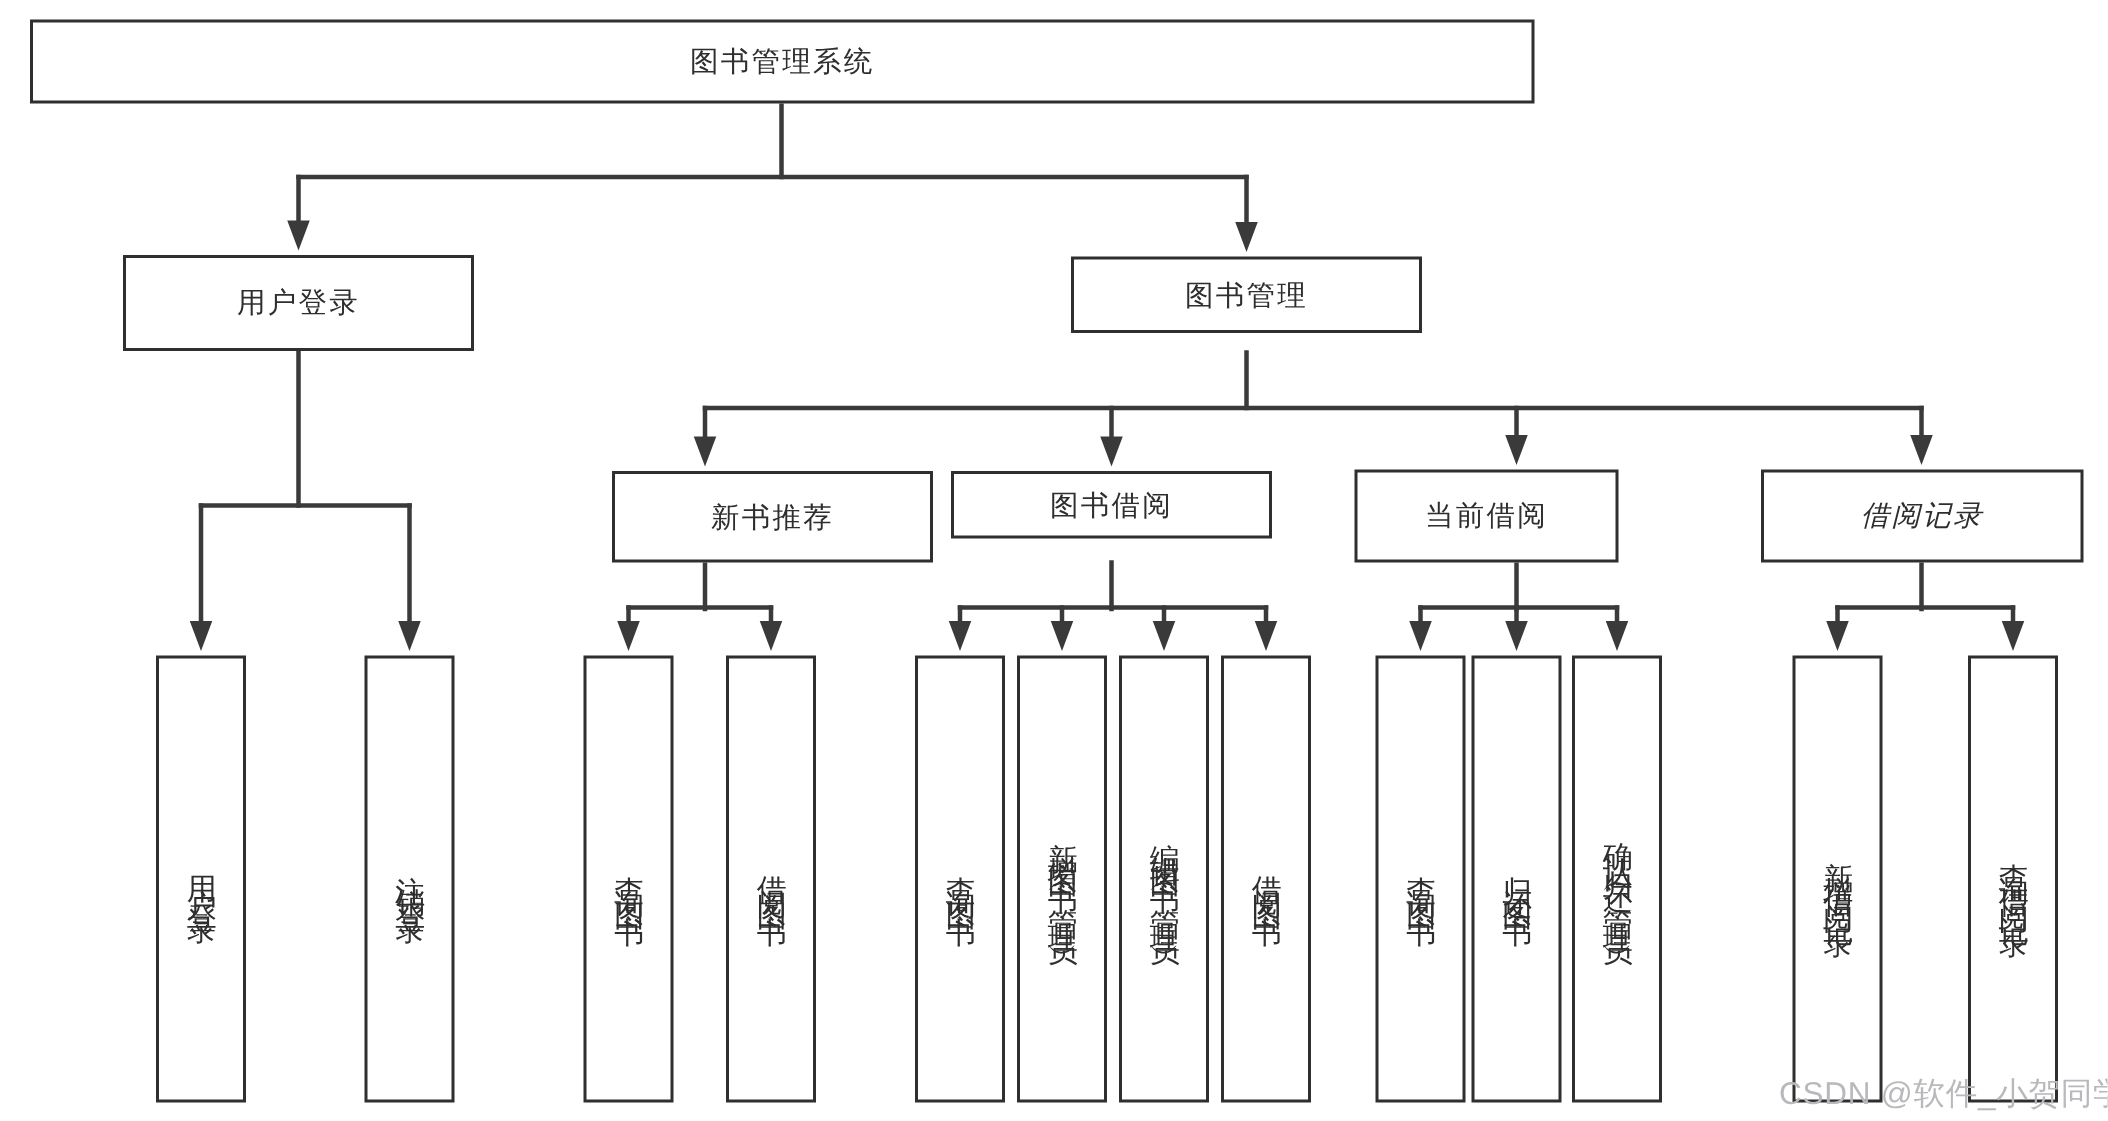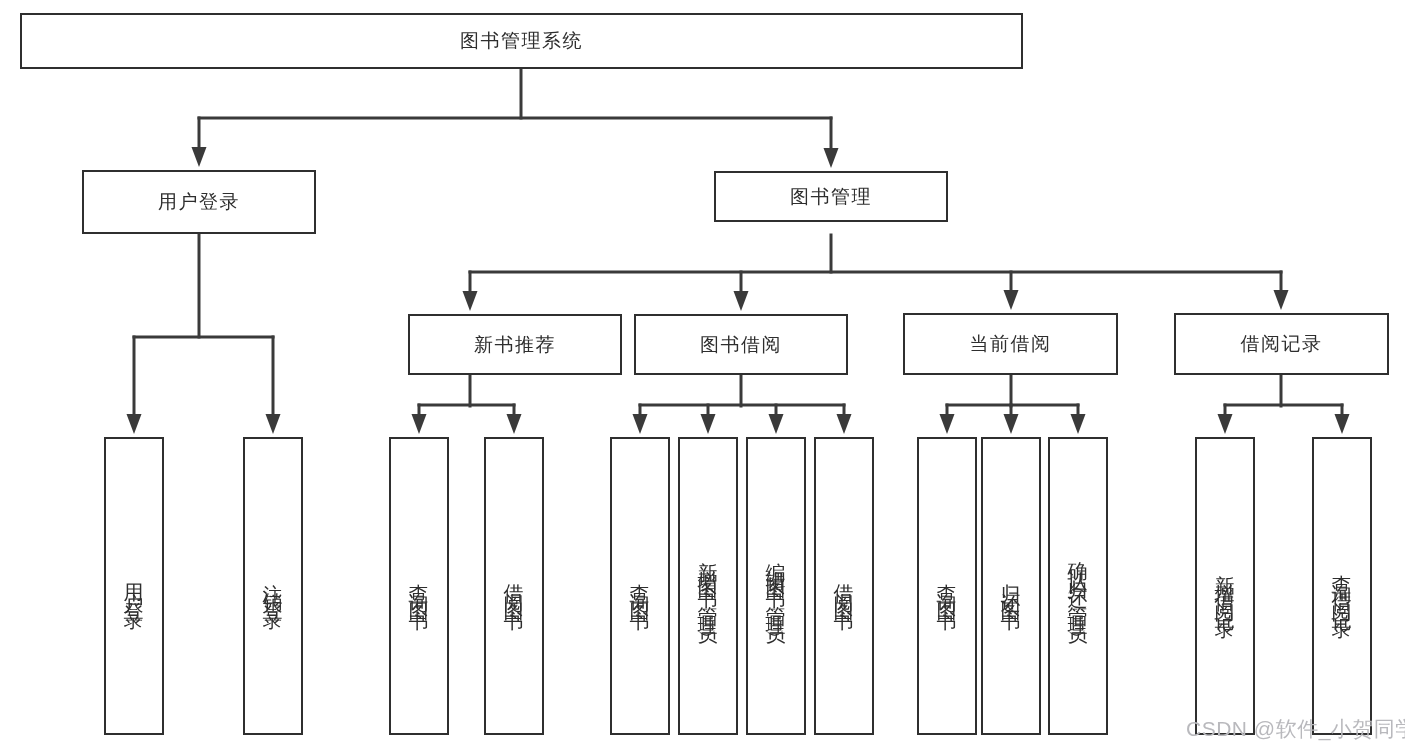--- a/index.html
+++ b/index.html
@@ -117,23 +117,23 @@
       <line x1="1342" y1="405" x2="1342" y2="420" stroke="#3a3a3a" stroke-width="3" stroke-linecap="square"></line>
       <polygon points="1334.5,414 1349.5,414 1342,434" fill="#3a3a3a"></polygon>
     </svg>
 
   <div class="box h" style="left:20px; top:13px; width:1003px; height:56px;">图书管理系统</div>
 
   <div class="box h" style="left:82px; top:170px; width:234px; height:64px;">用户登录</div>
   <div class="box h" style="left:714px; top:171px; width:234px; height:51px;">图书管理</div>
 
   <div class="box h" style="left:363px; top:314px; width:214px; height:61px;margin-left:45px;">新书推荐</div>
-  <div class="box h" style="left:634px; top:314px; width:214px; height:61px;text-align:center;">图书借阅</div>
-  <div class="box h" style="left:903px; top:313px; width:215px; height:62px;">当前借阅</div>
-  <div class="box h" style="left:1174px; top:313px; width:215px; height:62px;">借阅记录</div>
+  <div class="box h" style="left:634px; top:314px; width:214px; height:45px;text-align:center;">图书借阅</div>
+  <div class="box h" style="left:903px; top:313px; width:176px; height:62px;">当前借阅</div>
+  <div class="box h" style="left:1174px; top:313px; width:215px; height:62px;font-style:italic;">借阅记录</div>
 
   <div class="box v" style="left:104px; top:437px; width:60px; height:298px;">
     <span>用户登录</span>
   </div>
   <div class="box v" style="left:243px; top:437px; width:60px; height:298px;">
     <span>注销登录</span>
   </div>
 
   <div class="box v" style="left:389px; top:437px; width:60px; height:298px;">
     <span>查询图书</span>

